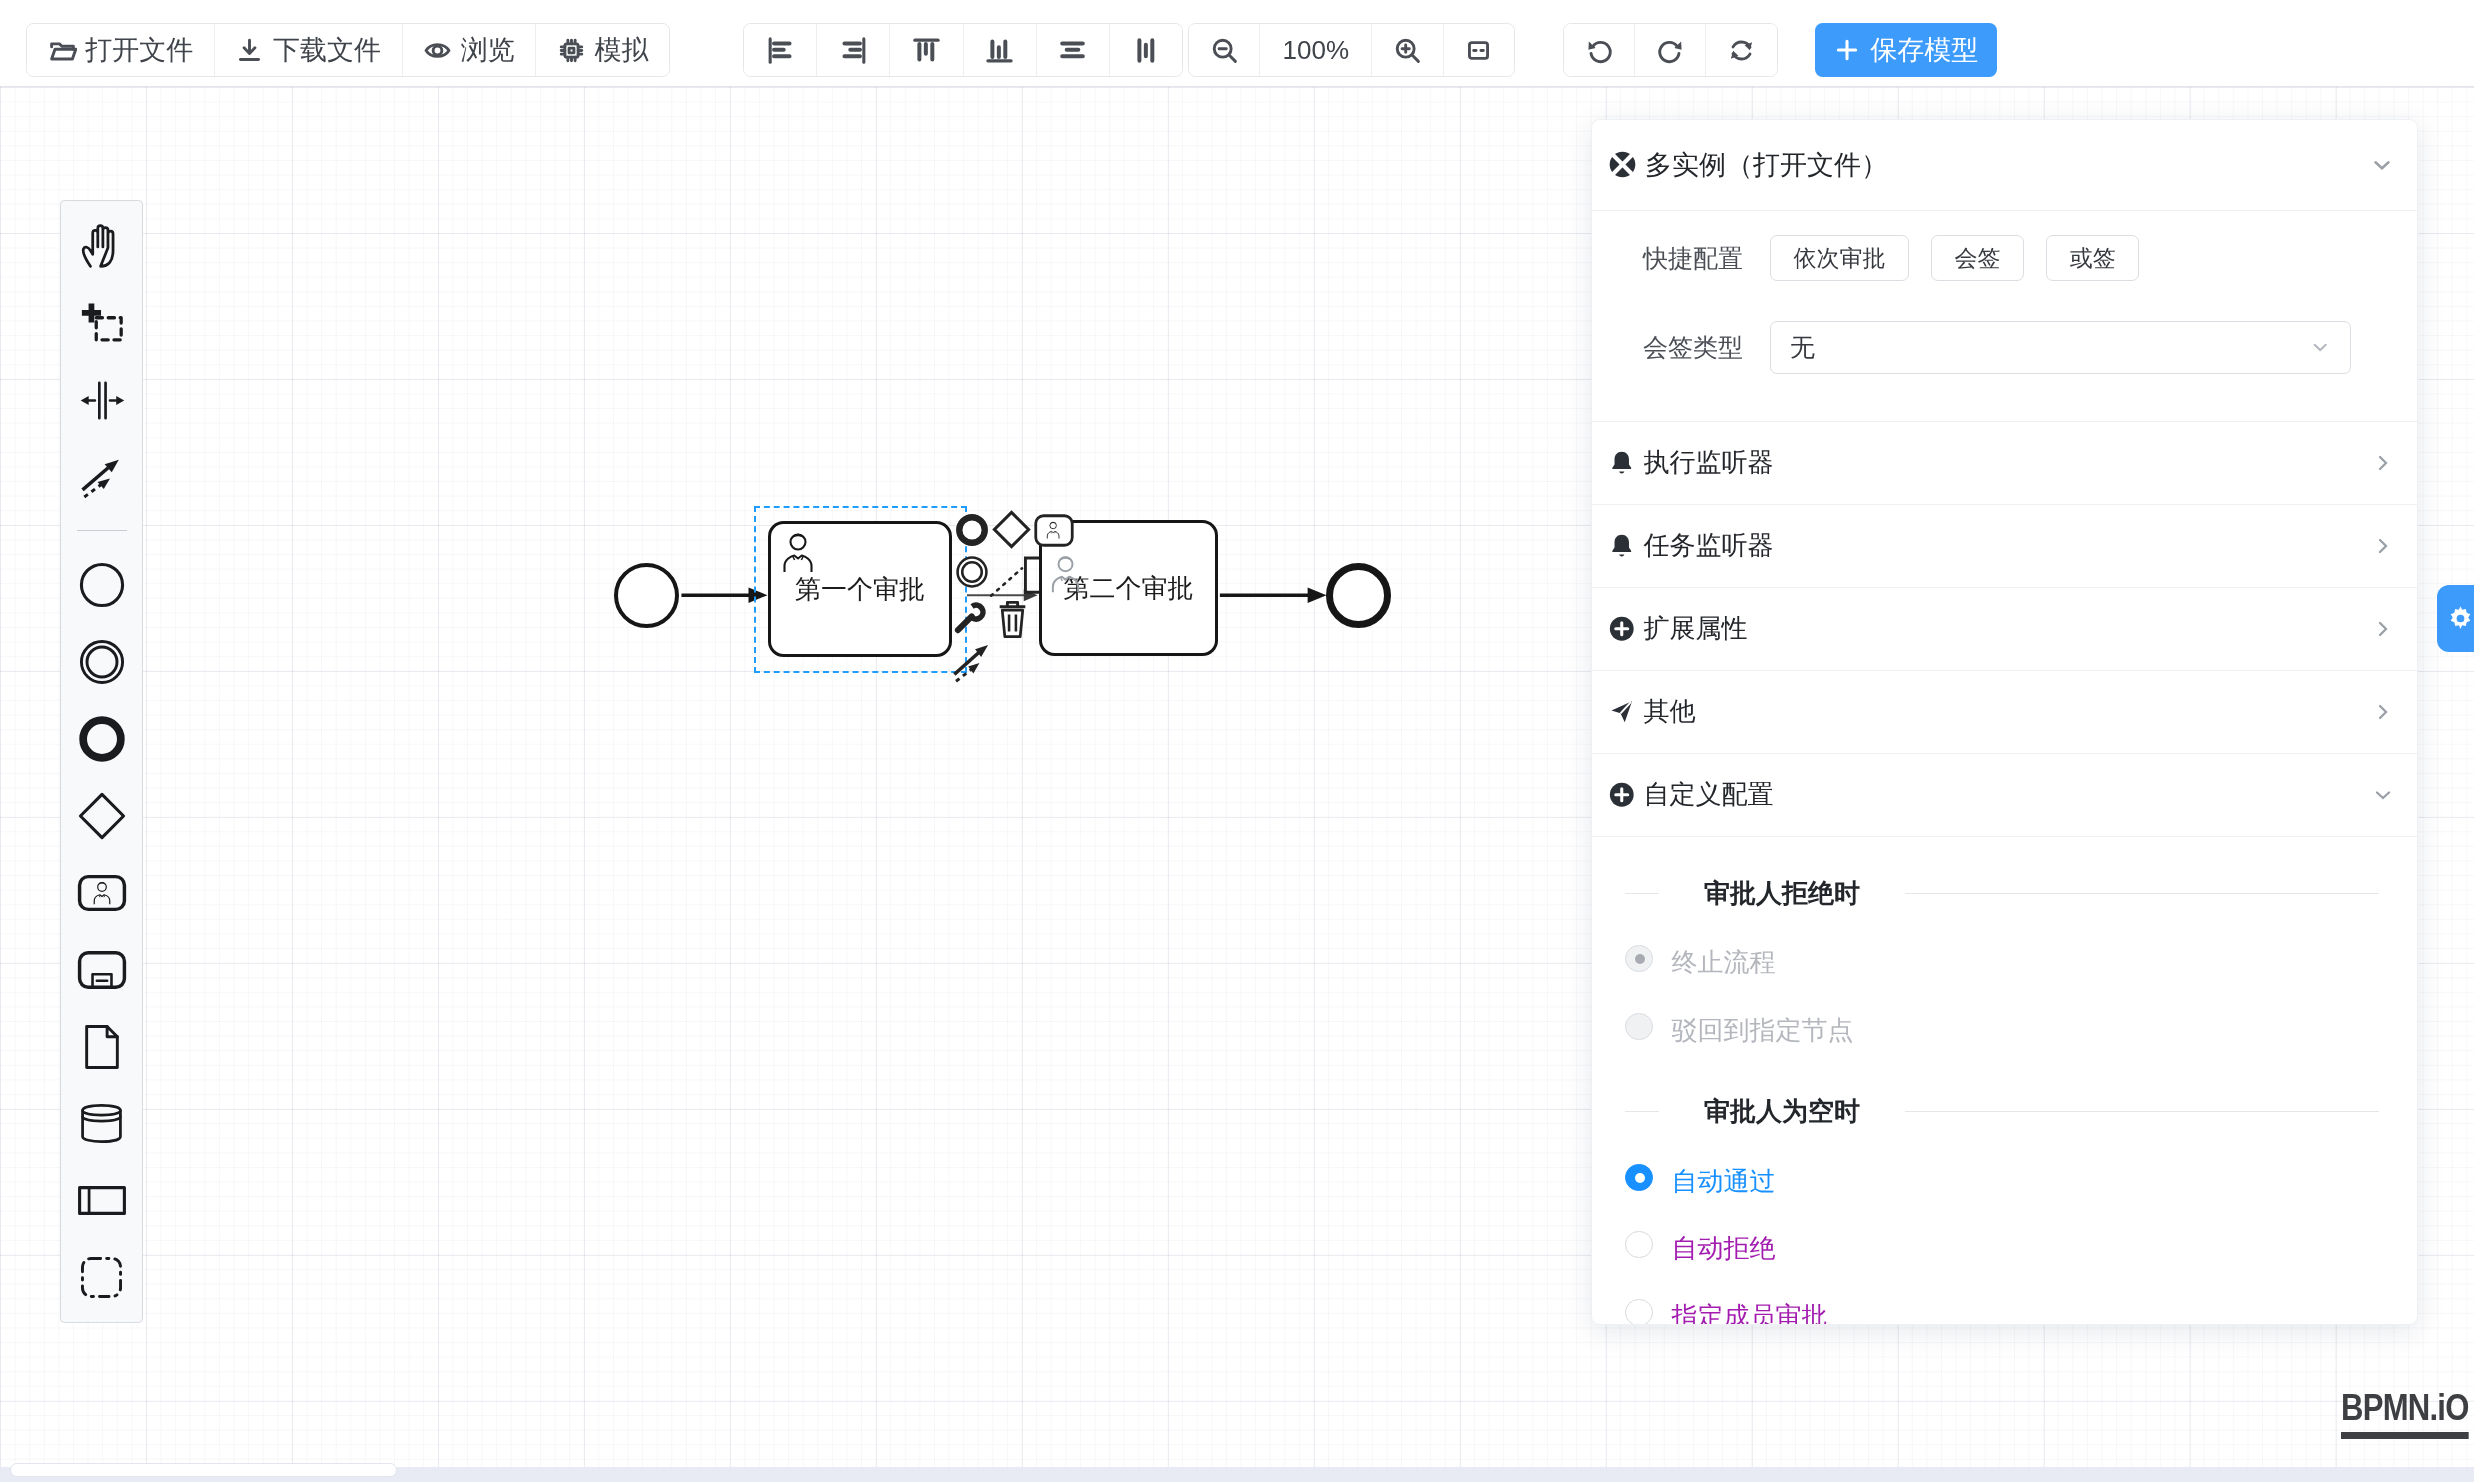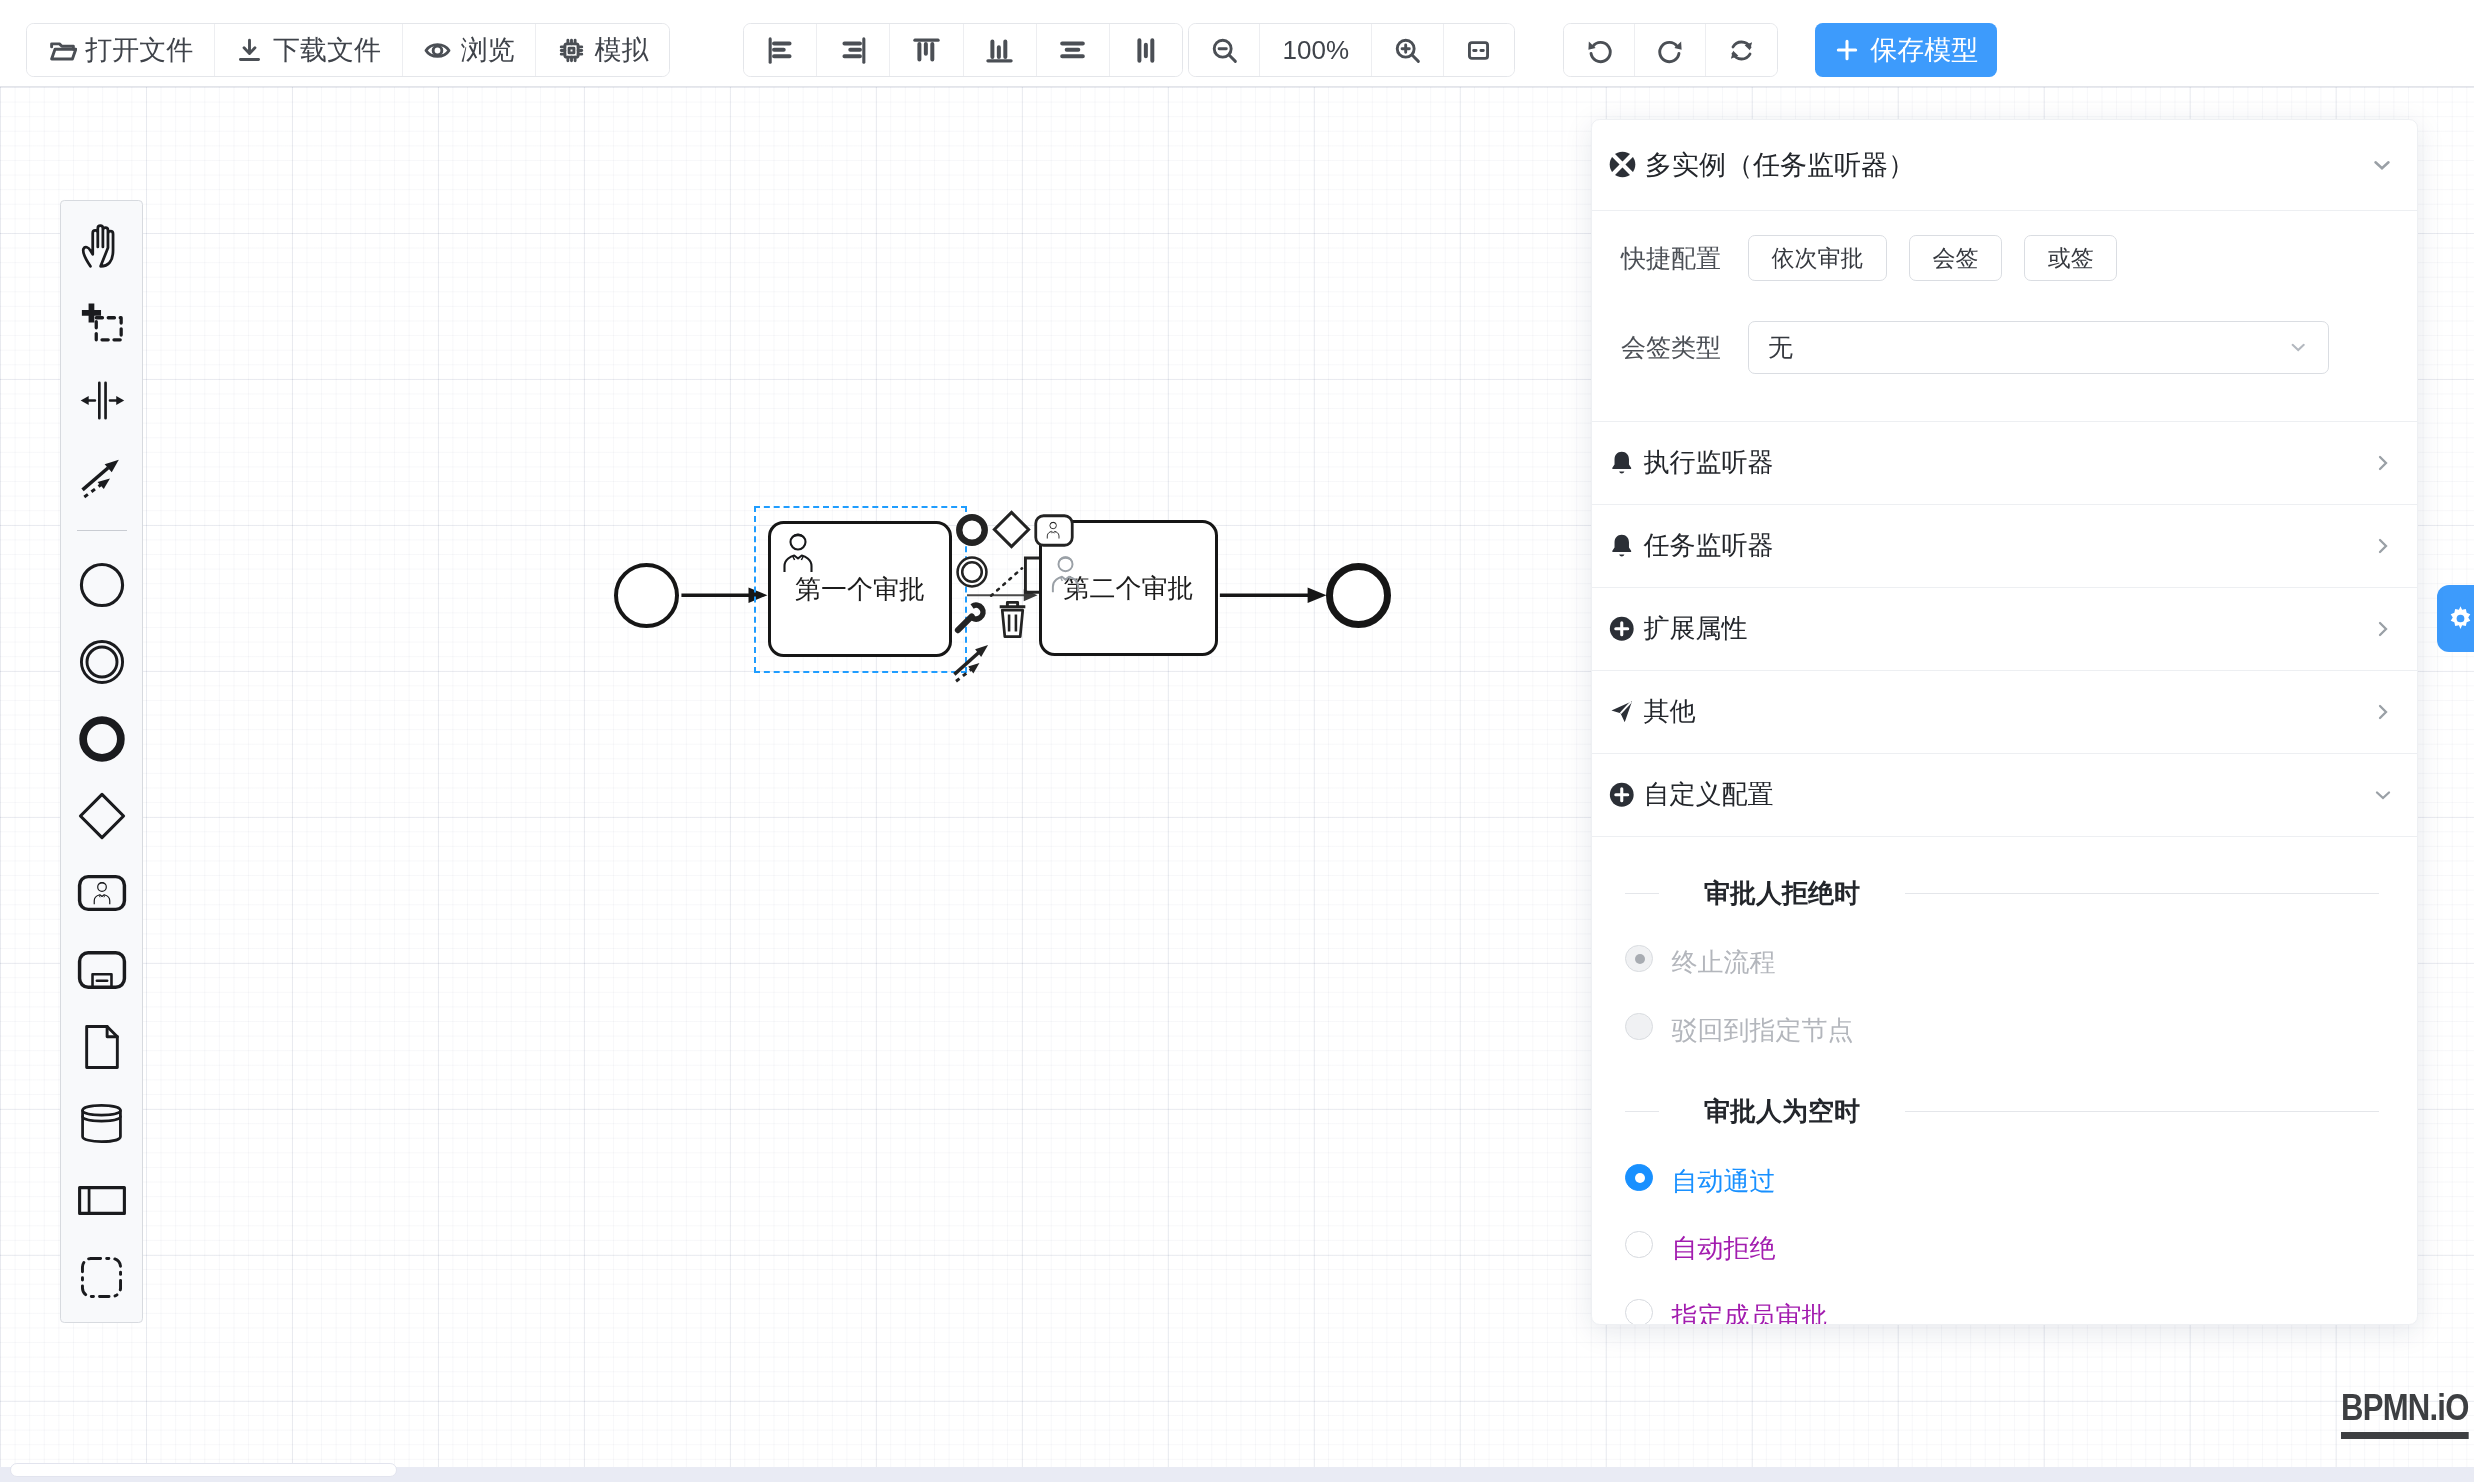--- a/index.html
+++ b/index.html
@@ -55,21 +55,21 @@
   .flows { position:absolute; inset:0; z-index:4; pointer-events:none; }
   .ctx-pad { position:absolute; z-index:8; cursor:pointer; background:transparent; border:none; padding:0; }
 
   
   .panel { position:absolute; left:1591px; top:119px; width:827px; height:1206px; background:#fff;
     border:0.9px solid #eef0f3; border-radius:8.6px; box-shadow:0 6.9px 29px rgba(20,40,80,0.10);
     z-index:40; overflow:hidden; }
   .pn-header { height:67px; display:flex; align-items:center; padding:22.4px 22.4px 0 15.5px; }
   .pn-header .pn-title { font-size:27px; font-weight:500; color:#23262b; margin-left:8.6px; flex:1; }
   .pn-div { border-top:1.3px solid #edeff2; margin-top:23px; }
-  .fld-row { display:flex; align-items:center; padding-left:29px; }
+  .fld-row { display:flex; align-items:center; padding-left:51px; }
   .fld-row.quick { margin-top:20.6px; height:53px; }
   .fld-row.sign { margin-top:33px; height:60px; }
   .fld-label { width:108px; font-size:25px; color:#4b4f55; flex:none; margin-right:19px; }
   .chip-btn { height:46px; padding:0 22.4px; margin-right:22.4px; background:#fff; border:1.5px solid #dadde2;
     border-radius:6.9px; font-size:23px; color:#36393f; font-family:inherit; cursor:pointer; }
   .select { width:581px; height:53px; border:1.5px solid #dadde2; border-radius:6.9px; display:flex;
     align-items:center; padding:0 19px; font-size:25px; color:#36393f; cursor:pointer; }
   .select .sel-val { flex:1; }
   .sections { margin-top:43px; border-top:1.3px solid #edeff2; }
   .sec-row { height:83px; display:flex; align-items:center; padding:0 22.4px 0 15.5px;
@@ -435,21 +435,21 @@
       </svg>
   </div>
 </div>
 
 <div class="panel">
 
   <div class="pn-header">
     <svg class="dark-ic" width="29" height="29" viewBox="0 0 34 34">
         <use href="#sym-petals"></use>
       </svg>
-    <span class="pn-title">多实例（任务监听器）</span>
+    <span class="pn-title">多实例（打开文件）</span>
     <svg width="26" height="26" viewBox="0 0 24 24">
       <path d="M6 9.5 L12 15 L18 9.5" stroke="#9aa0a6" stroke-width="2.3" fill="none" stroke-linecap="round"></path>
       </svg>
   </div>
   <div class="pn-div"></div>
 
   <div class="fld-row quick">
     <span class="fld-label">快捷配置</span>
     <button class="chip-btn">依次审批</button>
     <button class="chip-btn">会签</button>

